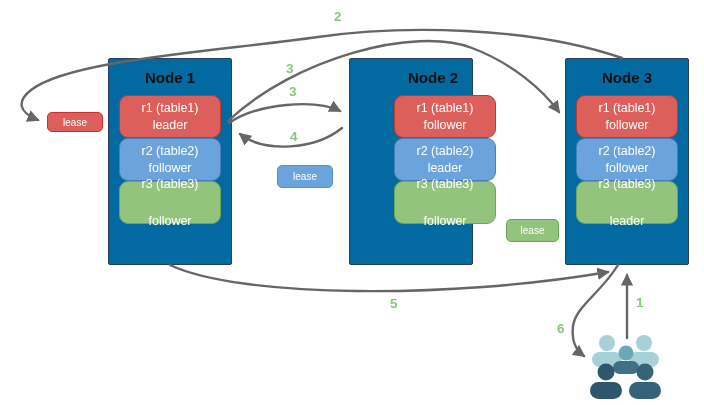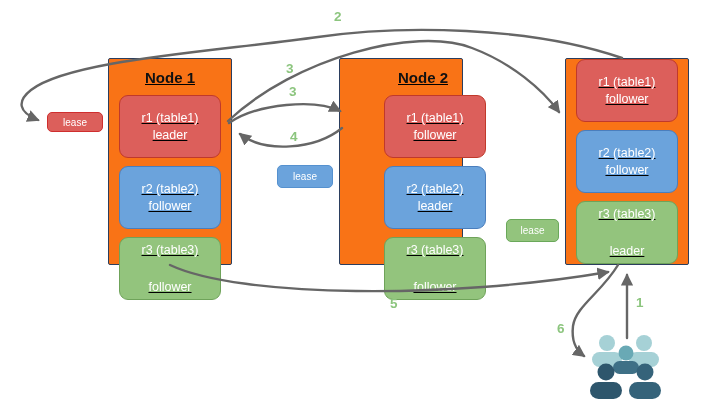--- a/index.html
+++ b/index.html
@@ -2,33 +2,32 @@
 <html><head>
 <meta charset="utf-8">
 <style>
   html,body { margin:0; padding:0; background:#ffffff; }
   .canvas {
     position:relative; width:704px; height:405px; background:#ffffff;
     font-family:"Liberation Sans", sans-serif; overflow:hidden;
   }
   .node {
     position:absolute; top:58px; width:124px; height:207px;
-    background:#f97316; border:1.5px solid #2b3e5e; border-radius:2px;
+    background:#0369a1; border:1.5px solid #2b3e5e; border-radius:2px;
     box-sizing:border-box;
-    text-decoration:underline;
   }
   #node1 { left:108px; }
-  #node2 { left:339px;padding-left:44px; }
+  #node2 { left:349px;padding-left:44px; }
   #node3 { left:565px; }
   .node-title {
     text-align:center; font-weight:bold; font-size:15px; color:#111111;
     margin:10px 0 9px 0;
   }
   .replica {
-    margin:0 auto 8px auto; width:102px; height:63px; border-radius:9px;
+    margin:0 auto 0 auto; width:102px; height:43px; border-radius:9px;
     display:flex; flex-direction:column; align-items:center; justify-content:center;
     color:#ffffff; font-size:12.5px; line-height:1.3; box-sizing:border-box;
     text-align:center;
   }
   .replica.red   { background:#dc5f5b; border:1.5px solid #c0392b; }
   .replica.blue  { background:#6ba3dc; border:1.5px solid #4a7ebd; }
   .replica.green { background:#93c47d; border:1.5px solid #6fa35a;gap:20px; }
   .lease {
     position:absolute; color:#ffffff; font-size:10px;
     display:flex; align-items:center; justify-content:center;
@@ -81,20 +80,21 @@
       <span>r2 (table2)</span>
       <span>leader</span>
     </div>
     <div class="replica green">
       <span>r3 (table3)</span>
       <span>follower</span>
     </div>
   </div>
 
   <div class="node" id="node3">
+    <div class="node-title">Node 3</div>
     <div class="replica red">
       <span>r1 (table1)</span>
       <span>follower</span>
     </div>
     <div class="replica blue">
       <span>r2 (table2)</span>
       <span>follower</span>
     </div>
     <div class="replica green">
       <span>r3 (table3)</span>

